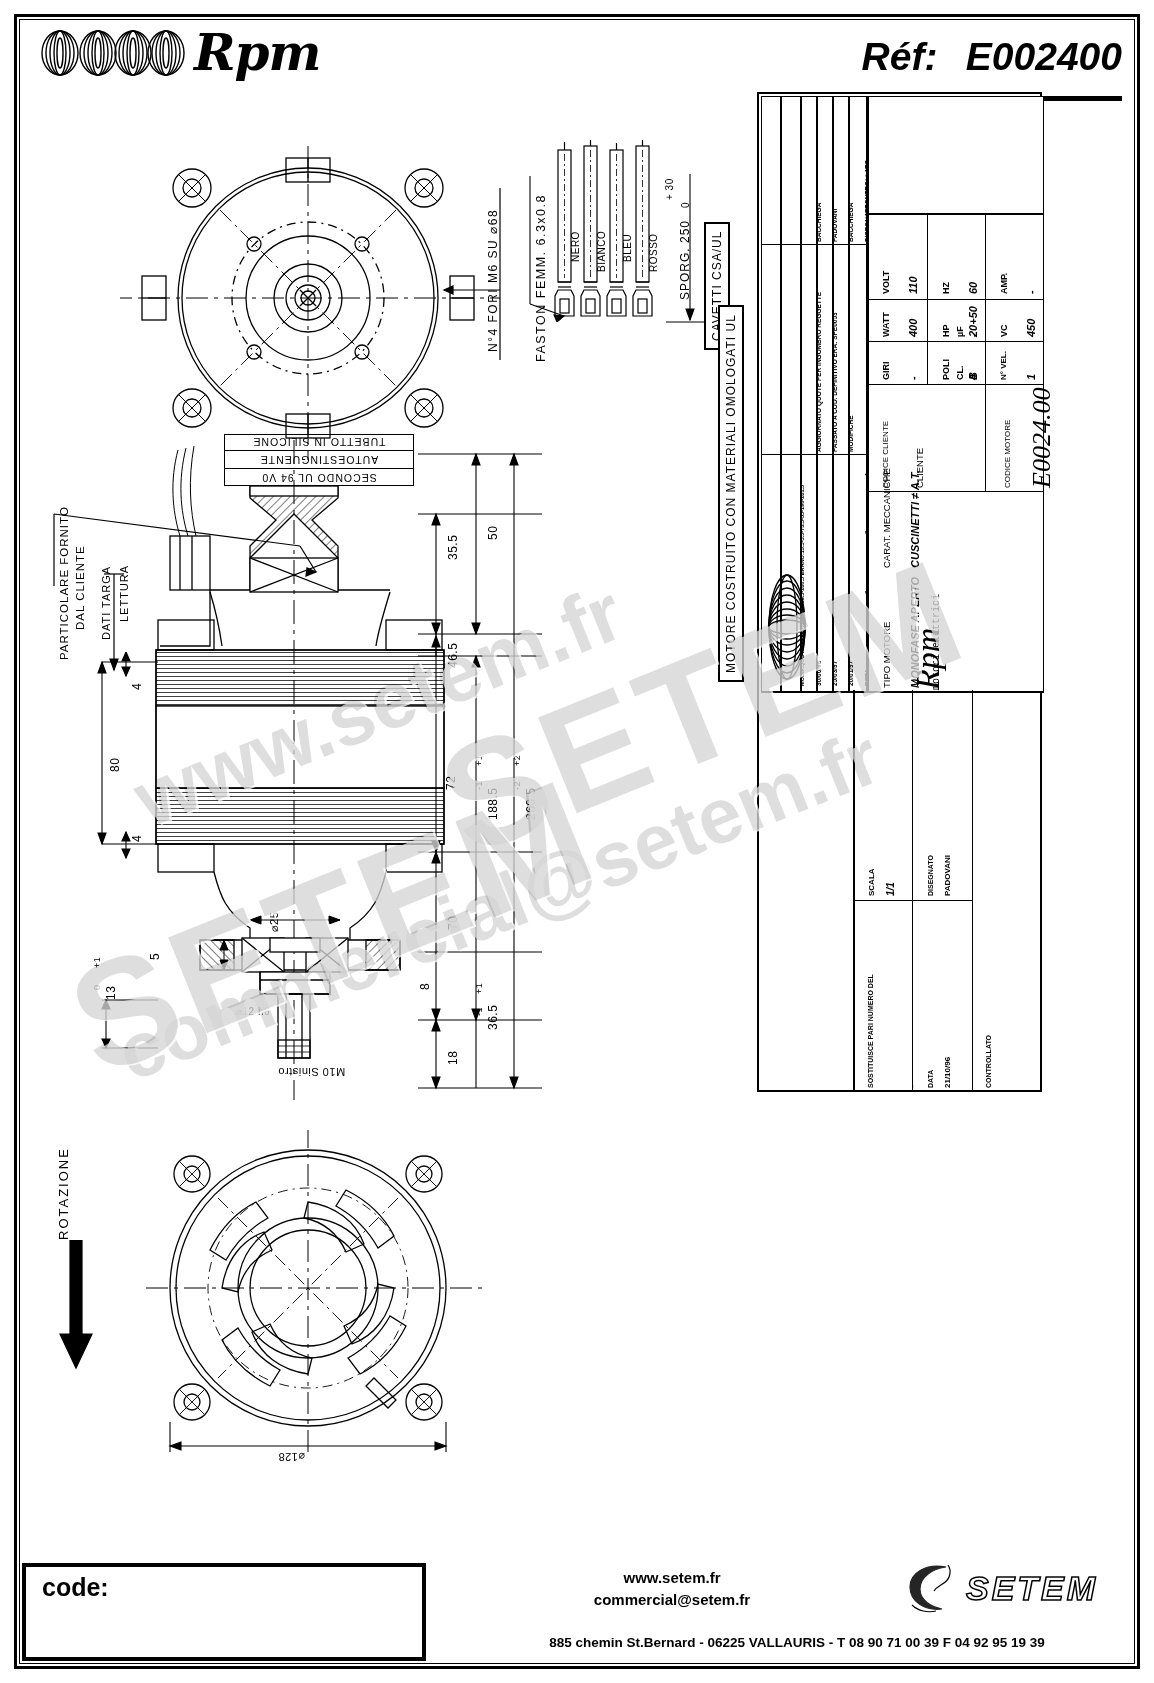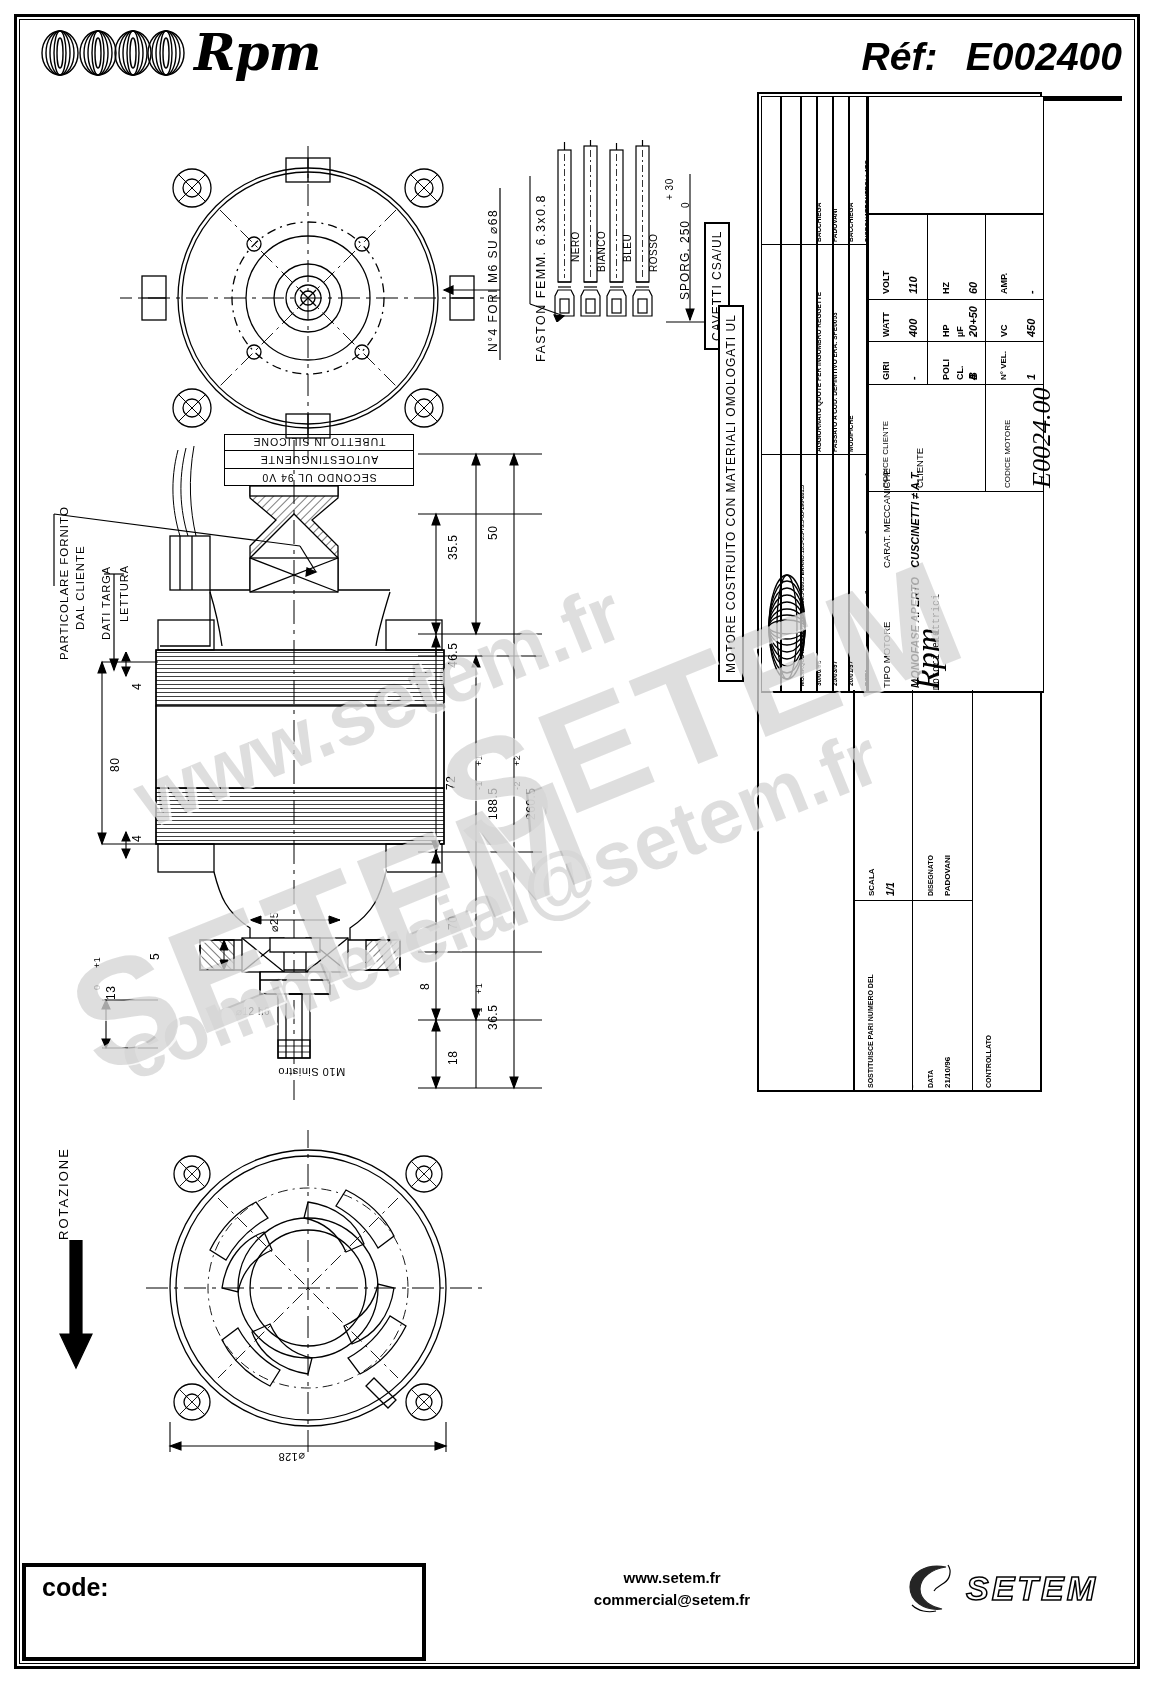--- a/index.html
+++ b/index.html
@@ -877,20 +877,21 @@
   </div>
 
   <div id="footer">
     <div class="code-box">
       <div class="code-lbl">code:</div>
     </div>
     <div class="contact">
       <div>www.setem.fr</div>
       <div>commercial@setem.fr</div>
     </div>
+    <div class="addr">885 chemin St.Bernard  -   06225 VALLAURIS  -  T 08 90 71 00 39   F 04 92 95 19 39</div>
     <div class="setem-logo">
       <svg width="58" height="54" viewBox="0 0 58 54">
         <g fill="none" stroke="#000" stroke-width="1.2">
           <path d="M44,6 C24,2 8,12 8,26 C8,40 22,50 40,48 C30,46 18,40 18,28 C18,16 30,8 44,6 Z" fill="#000" opacity="0.85"></path>
           <path d="M46,4 C50,10 48,18 42,22 C38,25 34,26 32,30"></path>
           <path d="M10,44 C16,50 26,52 34,50"></path>
         </g>
       </svg>
       <span class="setem-word">SETEM</span>
     </div>

